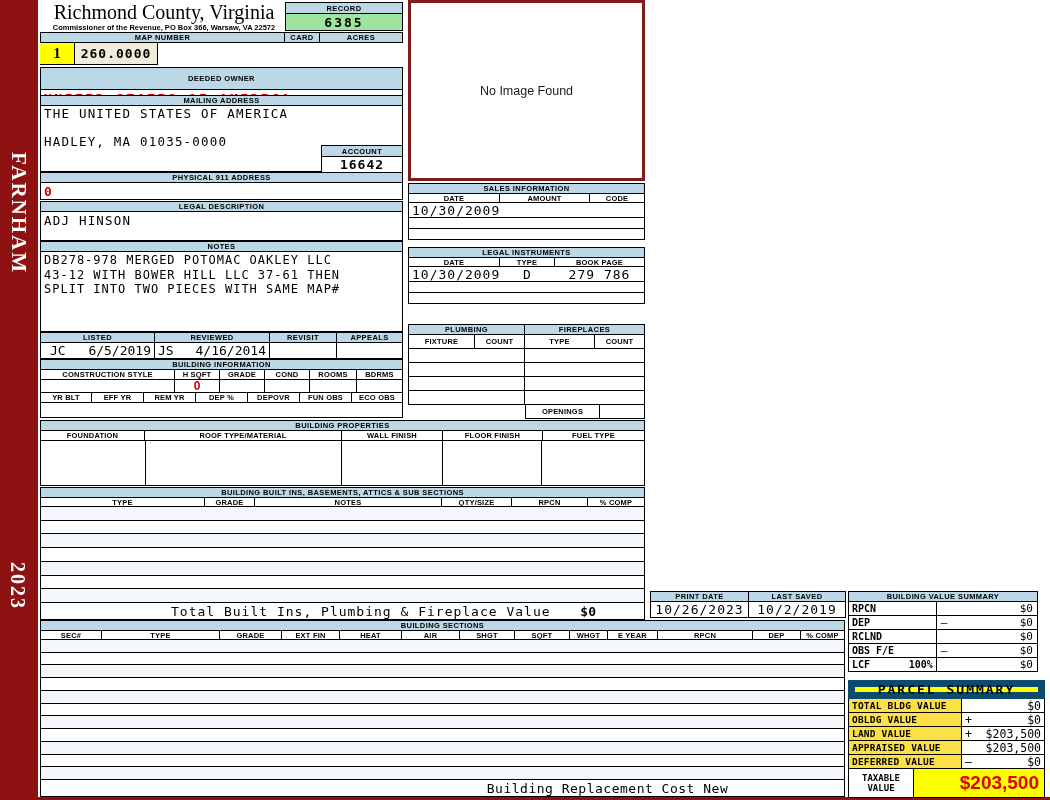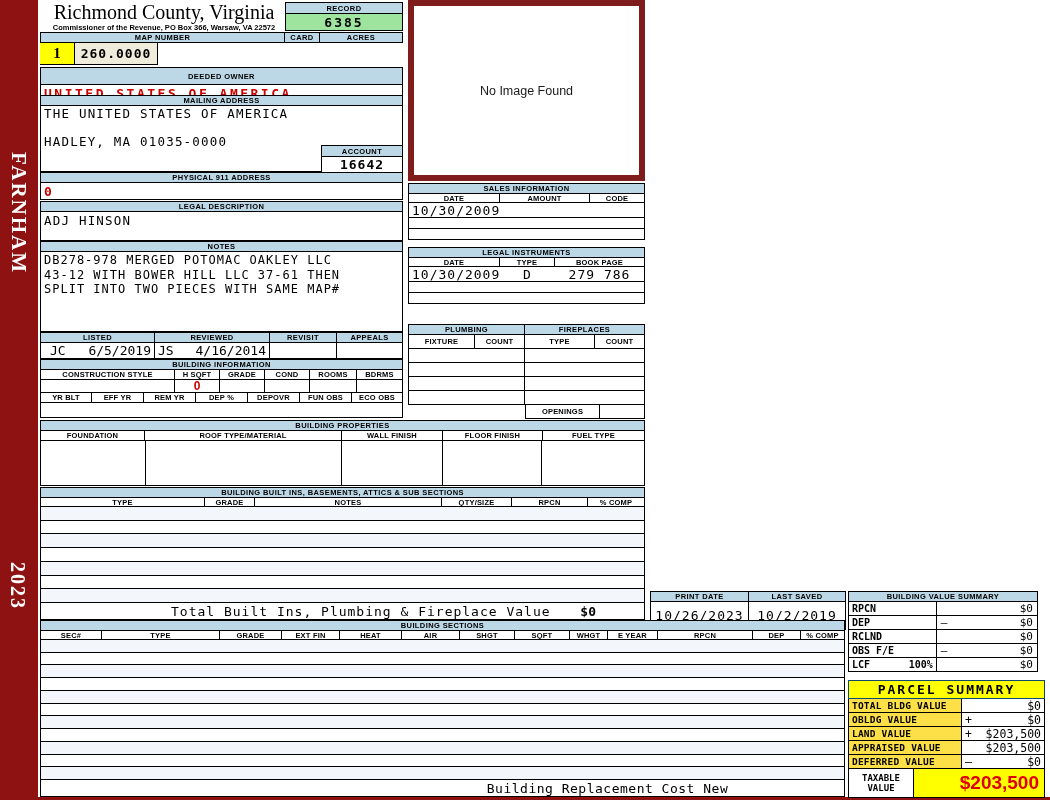--- a/index.html
+++ b/index.html
@@ -37,21 +37,21 @@
   .recordval{height:17px;background:var(--record-green);border:1px solid #000;border-top:none;
              font-weight:bold;font-size:13px;letter-spacing:2px;display:flex;align-items:center;justify-content:center;}
 
   .mapnum{left:40px;top:32px;width:363px;}
   .mapnum .bhdr{height:11px;}
   .mapval{height:22px;justify-content:center;}
   .yellow{background:var(--highlight-yellow);}
   .cream{background:var(--acres-cream);}
 
   .deeded{left:40px;top:67px;width:363px;}
-  .deeded .bhdr{height:18px;}
+  .deeded .bhdr{height:23px;}
   .ownerval{height:17px;border:1px solid #000;border-top:none;background:#fff;display:flex;align-items:center;
             font-weight:bold;font-size:13px;letter-spacing:2.5px;color:var(--alert-red);padding-left:3px;}
 
   .mailing{left:40px;top:95px;width:363px;}
   .mailing .bhdr{height:11px;}
   .mailbody{position:relative;height:66px;border:1px solid #000;border-top:none;background:#fff;
             font-size:12.5px;letter-spacing:1.2px;padding:1px 0 0 3px;line-height:14px;}
   .account{position:absolute;right:-1px;top:39px;width:82px;}
   .account .bhdr{height:12px;}
   .accountval{height:16px;border:1px solid #000;border-top:none;background:#fff;font-weight:bold;font-size:13px;
@@ -77,21 +77,21 @@
   .reviewval .cell{background:#fff;height:16px;padding:0 3px;justify-content:space-between;}
 
   .binfo{left:40px;top:359px;width:363px;}
   .binfo .bhdr{height:11px;}
   .binfo .whdr{height:10px;}
   .bival{height:13px;}
   .bival .cell,.bival2 .cell{background:#fff;justify-content:center;font-size:12px;}
   .bival2{height:15px;}
   .redzero{color:var(--alert-red);font-weight:bold;font-size:13px;}
 
-  .photo{left:408px;top:0;width:237px;height:181px;border:6px solid #7f1d1d;background:#fff;
+  .photo{left:408px;top:0;width:237px;height:181px;border:3px solid #7f1d1d;background:#fff;
          display:flex;align-items:center;justify-content:center;font-size:12.5px;color:#1a1a1a;}
 
   .sales{left:408px;top:183px;width:237px;}
   .sales .bhdr,.instr .bhdr{height:11px;}
   .sales .whdr,.instr .whdr{height:9px;}
   .datarow{height:15px;font-size:13px;letter-spacing:1px;}
   .datarow .cell{background:#fff;height:15px;padding:0 3px;}
   .emptyrow{height:11px;border:1px solid #000;border-top:none;background:#fff;}
   .instr{left:408px;top:247px;width:237px;}
 
@@ -121,21 +121,21 @@
   .birows > div{flex:1;border-bottom:1px solid #000;}
   .birows > div:last-child{border-bottom:none;}
   .birows > div:nth-child(odd){background:var(--row-tint);}
   .totalrow{height:17px;border:1px solid #000;border-top:none;display:flex;align-items:center;
             font-size:13px;font-family:"DejaVu Sans Mono","Liberation Mono",monospace;}
   .totalrow .tlabel{margin-left:130px;letter-spacing:1px;}
   .totalrow .tval{margin-left:auto;margin-right:48px;font-weight:bold;}
 
   .printsaved{left:650px;top:591px;width:196px;}
   .printsaved .bhdr{height:11px;}
-  .printsaved .datarow .cell{justify-content:center;height:28px;}
+  .printsaved .datarow .cell{justify-content:center;height:16px;}
 
   .bvs{left:848px;top:591px;width:190px;}
   .bvs .bhdr{height:11px;}
   .bvsrow{display:flex;height:14px;}
   .bvsrow .lbl{width:92px;border:1px solid #000;border-top:none;background:#fff;display:flex;align-items:center;
                justify-content:space-between;font:bold 10px "DejaVu Sans Mono",monospace;padding:0 3px;}
   .bvsrow .val{width:105px;border:1px solid #000;border-top:none;border-left:none;background:#fff;display:flex;
                align-items:center;font:11px "DejaVu Sans Mono",monospace;padding:0 4px;}
   .bvsrow .val .op{width:12px;}
   .bvsrow .val .amt{margin-left:auto;}
@@ -144,21 +144,21 @@
   .sections .bhdr{height:11px;}
   .sections .whdr{height:9px;}
   .secrows{height:140px;border:1px solid #000;border-top:none;display:flex;flex-direction:column;}
   .secrows > div{flex:1;border-bottom:1px solid #000;}
   .secrows > div:last-child{border-bottom:none;}
   .secrows > div:nth-child(odd){background:var(--row-tint);}
   .secfooter{height:17px;border:1px solid #000;border-top:none;display:flex;align-items:center;justify-content:center;
              padding-left:330px;font:13px "DejaVu Sans Mono",monospace;letter-spacing:.5px;}
 
   .parcel{left:848px;top:680px;width:197px;}
-  .parceltitle{height:19px;background:var(--highlight-yellow);border:1px solid #0c4a6e;display:flex;align-items:center;
+  .parceltitle{height:19px;background:var(--highlight-yellow);border:7px solid #0c4a6e;display:flex;align-items:center;
                justify-content:center;font:bold 13px "DejaVu Sans Mono",monospace;letter-spacing:2px;}
   .parcelrow{display:flex;height:14px;}
   .parcelrow .lbl{width:114px;border:1px solid #000;border-top:none;background:#fde047;display:flex;align-items:center;
                   font:bold 9.5px "DejaVu Sans Mono",monospace;padding-left:3px;letter-spacing:.2px;}
   .parcelrow .val{width:83px;border:1px solid #000;border-top:none;border-left:none;background:#fff;display:flex;
                   align-items:center;font:11.5px "DejaVu Sans Mono",monospace;padding:0 3px;}
   .parcelrow .val .op{width:10px;}
   .parcelrow .val .amt{margin-left:auto;}
   .taxrow{display:flex;height:29px;}
   .taxrow .lbl{width:66px;border:1px solid #000;border-top:none;background:#fff;display:flex;align-items:center;

